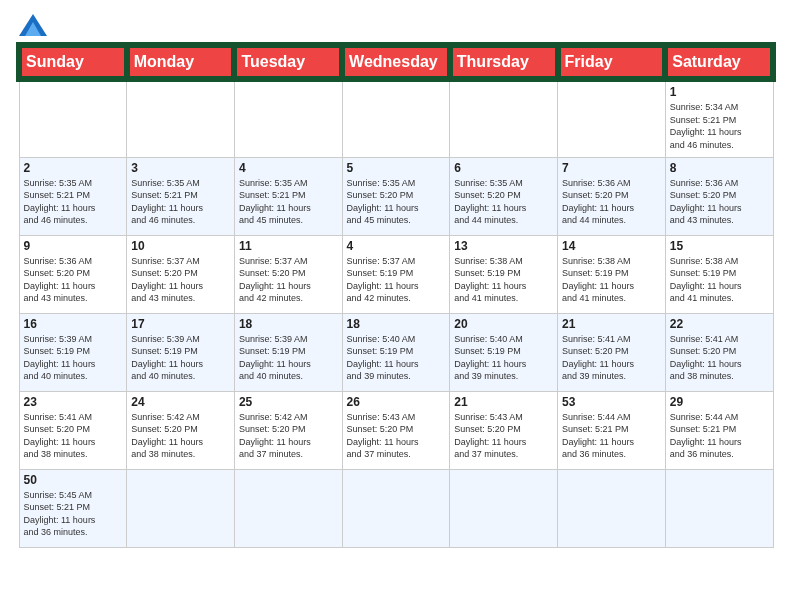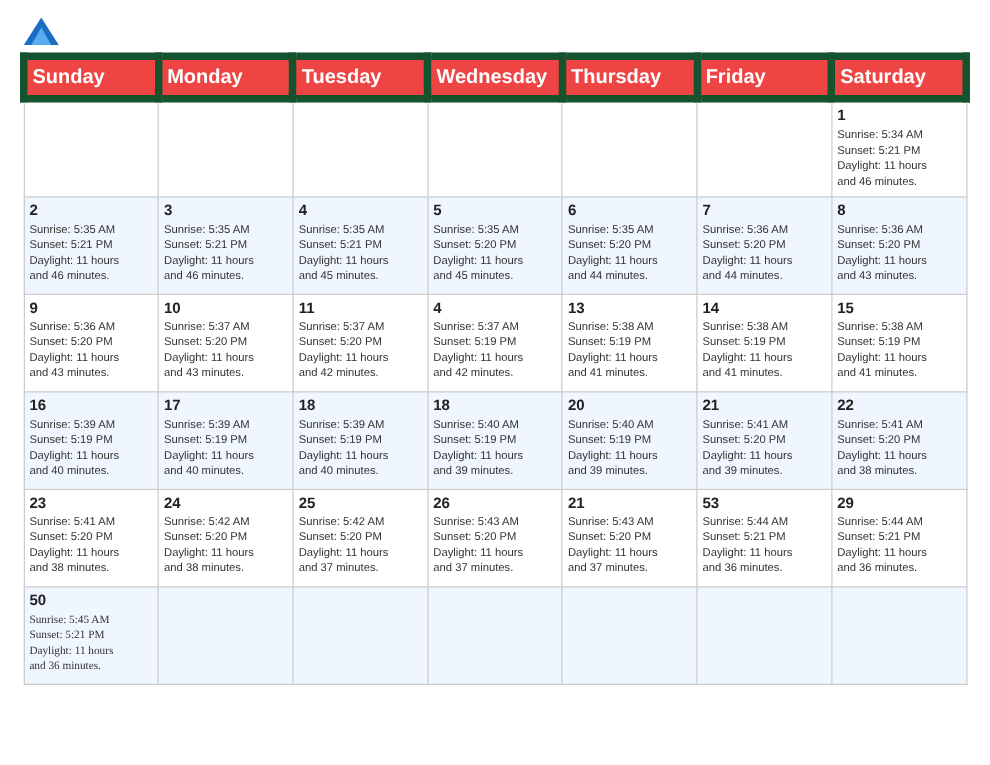--- a/index.html
+++ b/index.html
@@ -350,21 +350,21 @@
             <span class="day-number">29</span>
             <div class="day-info" style="white-space: pre-line;">Sunrise: 5:44 AM
 Sunset: 5:21 PM
 Daylight: 11 hours
 and 36 minutes.</div>
           </td>
         </tr>
         <tr class="alt-row">
           <td>
             <span class="day-number">50</span>
-            <div class="day-info" style="white-space: pre-line; font-family: Liberation Serif, serif;">Sunrise: 5:45 AM
+            <div class="day-info" style="white-space: pre-line;">Sunrise: 5:45 AM
 Sunset: 5:21 PM
 Daylight: 11 hours
 and 36 minutes.</div>
           </td>
           <td class="empty-cell"></td>
           <td class="empty-cell"></td>
           <td class="empty-cell"></td>
           <td class="empty-cell"></td>
           <td class="empty-cell"></td>
           <td class="empty-cell"></td>

